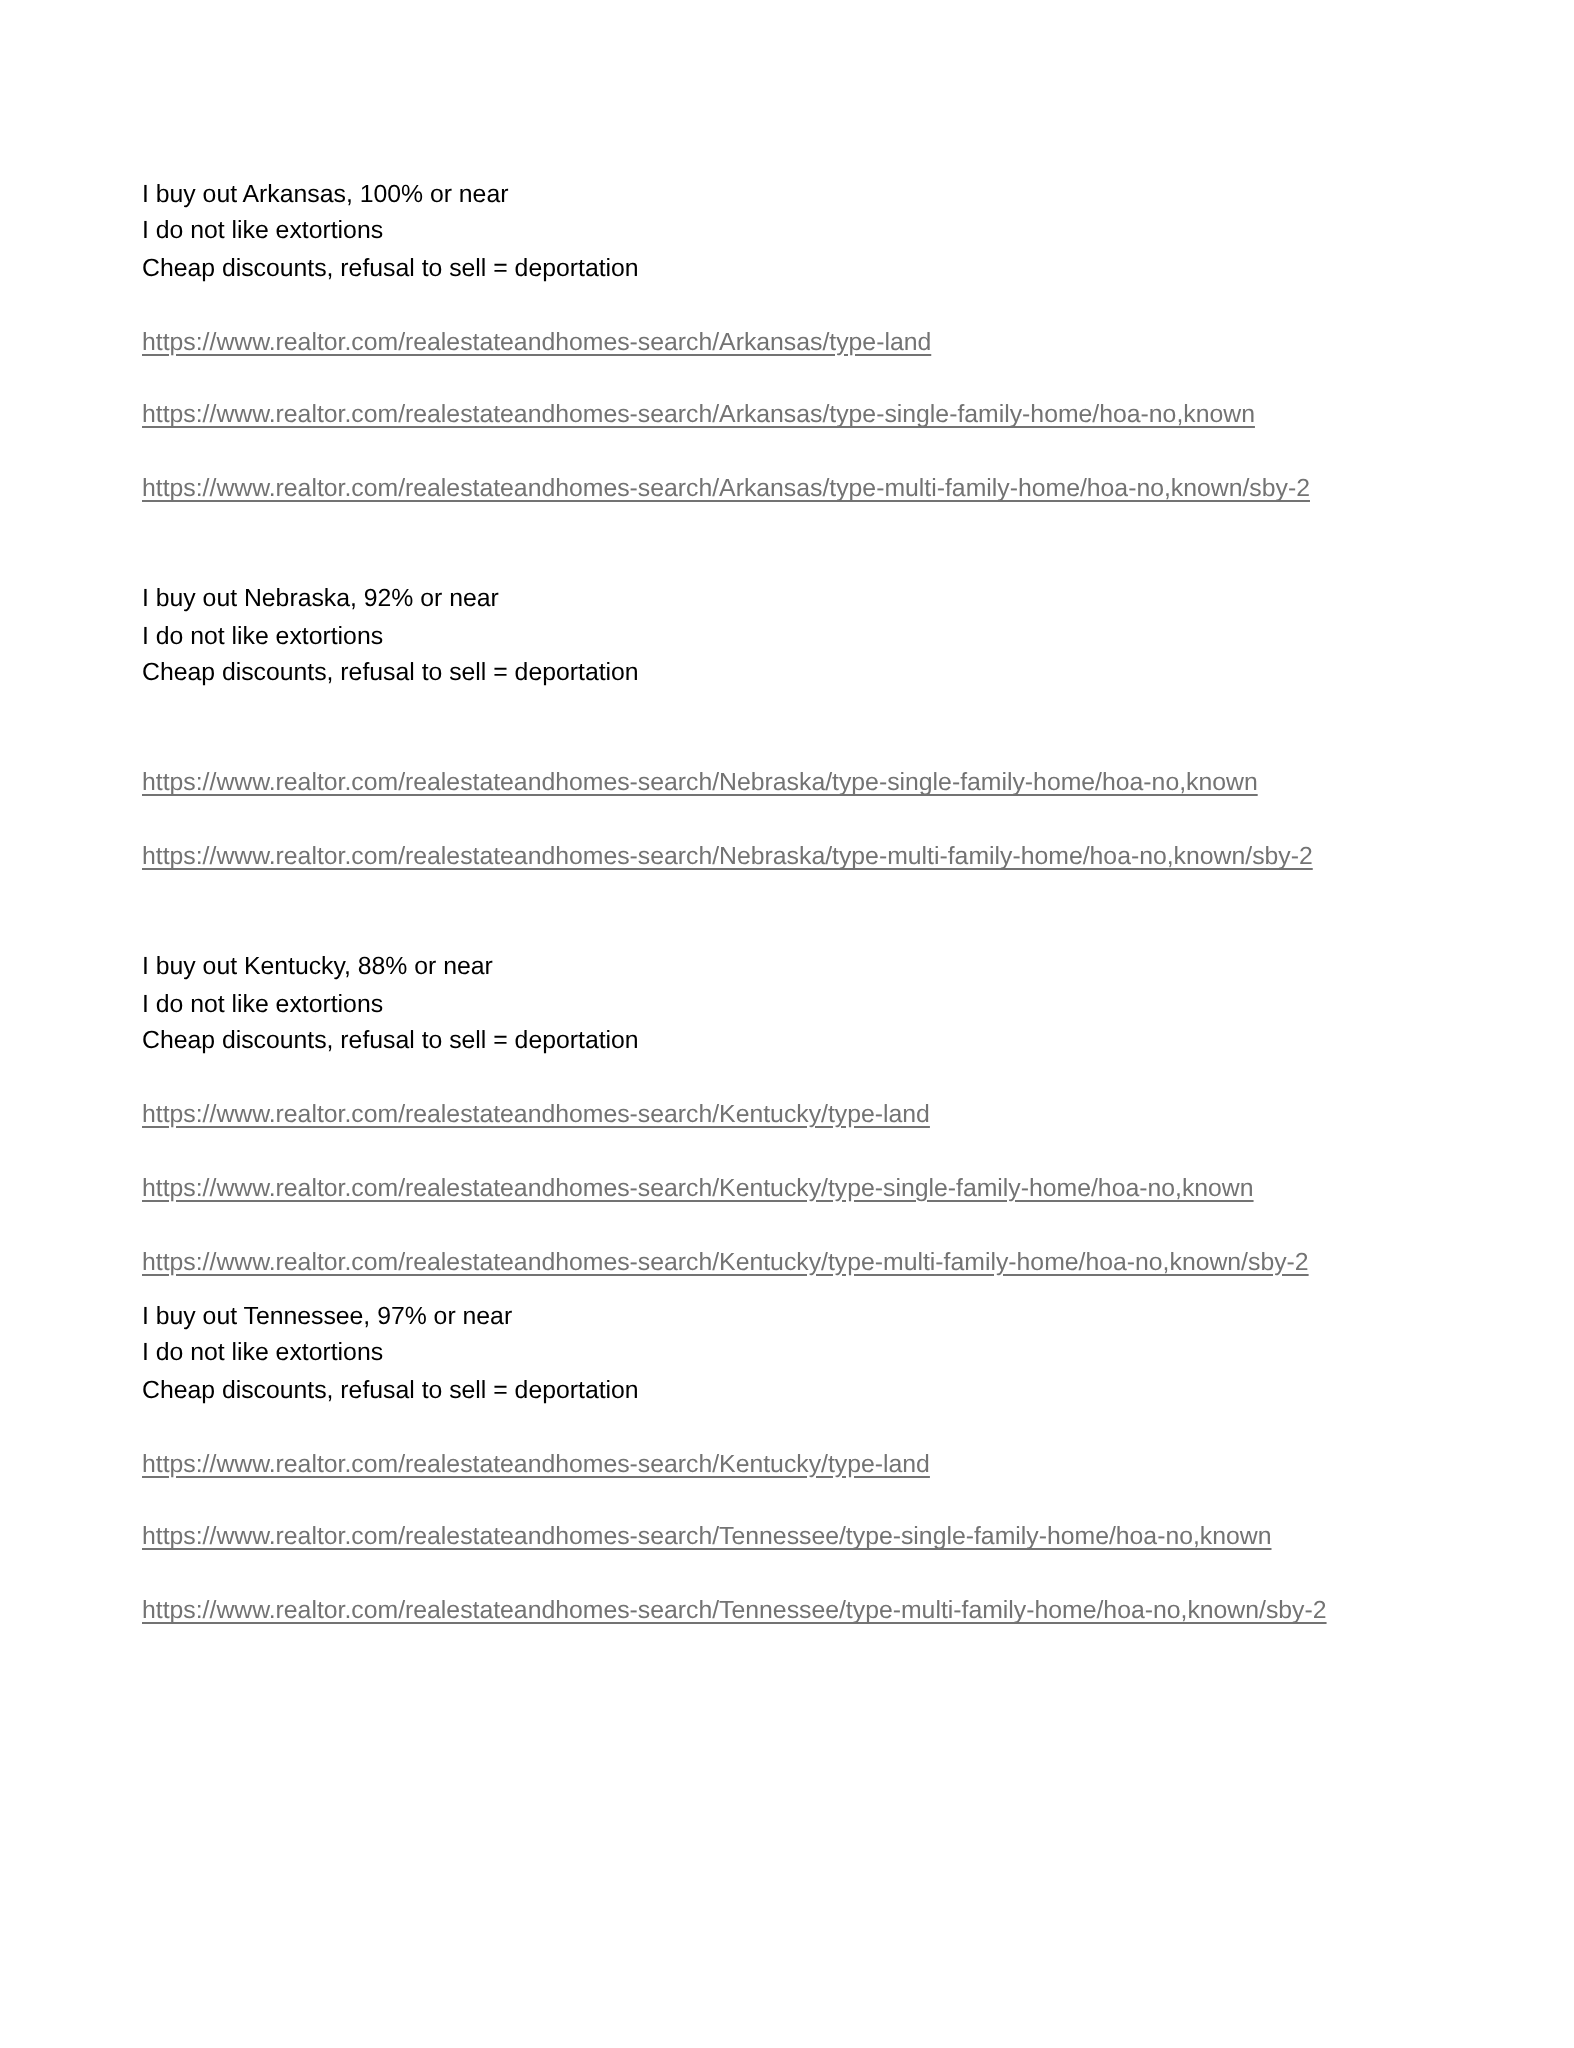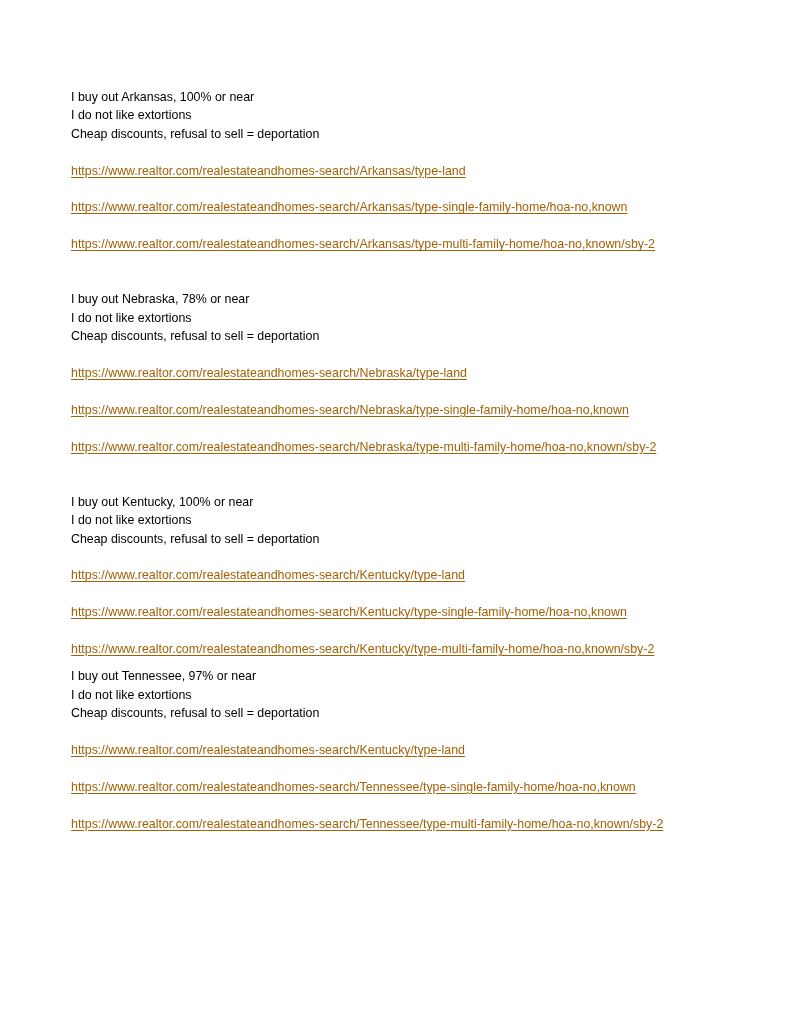--- a/index.html
+++ b/index.html
@@ -29,21 +29,21 @@
   }
   .para-line {
     white-space: pre-wrap;
     margin: 0;
   }
   .link-para {
     margin: 0;
     padding: 0;
   }
   .link {
-    color: #a16207;
+    color: #737373;
     text-decoration: underline;
     text-underline-offset: 1.5px;
     word-break: break-all;
     cursor: pointer;
   }
   .spacer-full {
     height: 18.4px;
   }
   .spacer-half {
     height: 9px;
@@ -67,36 +67,35 @@
       <div class="spacer-full"></div>
       <p class="link-para"><a class="link" href="#">https://www.realtor.com/realestateandhomes-search/Arkansas/type-single-family-home/hoa-no,known</a></p>
       <div class="spacer-full"></div>
       <p class="link-para"><a class="link" href="#">https://www.realtor.com/realestateandhomes-search/Arkansas/type-multi-family-home/hoa-no,known/sby-2</a></p>
     </div>
 
     <div class="spacer-full"></div>
     <div class="spacer-full"></div>
 
     <div class="group">
-      <p class="para-line">I buy out Nebraska, 78% or near</p>
+      <p class="para-line">I buy out Nebraska, 92% or near</p>
       <p class="para-line">I do not like extortions</p>
       <p class="para-line">Cheap discounts, refusal to sell = deportation</p>
       <div class="spacer-full"></div>
-      <p class="link-para"><a class="link" href="#">https://www.realtor.com/realestateandhomes-search/Nebraska/type-land</a></p>
       <div class="spacer-full"></div>
       <p class="link-para"><a class="link" href="#">https://www.realtor.com/realestateandhomes-search/Nebraska/type-single-family-home/hoa-no,known</a></p>
       <div class="spacer-full"></div>
       <p class="link-para"><a class="link" href="#">https://www.realtor.com/realestateandhomes-search/Nebraska/type-multi-family-home/hoa-no,known/sby-2</a></p>
     </div>
 
     <div class="spacer-full"></div>
     <div class="spacer-full"></div>
 
     <div class="group">
-      <p class="para-line">I buy out Kentucky, 100% or near</p>
+      <p class="para-line">I buy out Kentucky, 88% or near</p>
       <p class="para-line">I do not like extortions</p>
       <p class="para-line">Cheap discounts, refusal to sell = deportation</p>
       <div class="spacer-full"></div>
       <p class="link-para"><a class="link" href="#">https://www.realtor.com/realestateandhomes-search/Kentucky/type-land</a></p>
       <div class="spacer-full"></div>
       <p class="link-para"><a class="link" href="#">https://www.realtor.com/realestateandhomes-search/Kentucky/type-single-family-home/hoa-no,known</a></p>
       <div class="spacer-full"></div>
       <p class="link-para"><a class="link" href="#">https://www.realtor.com/realestateandhomes-search/Kentucky/type-multi-family-home/hoa-no,known/sby-2</a></p>
     </div>
 

